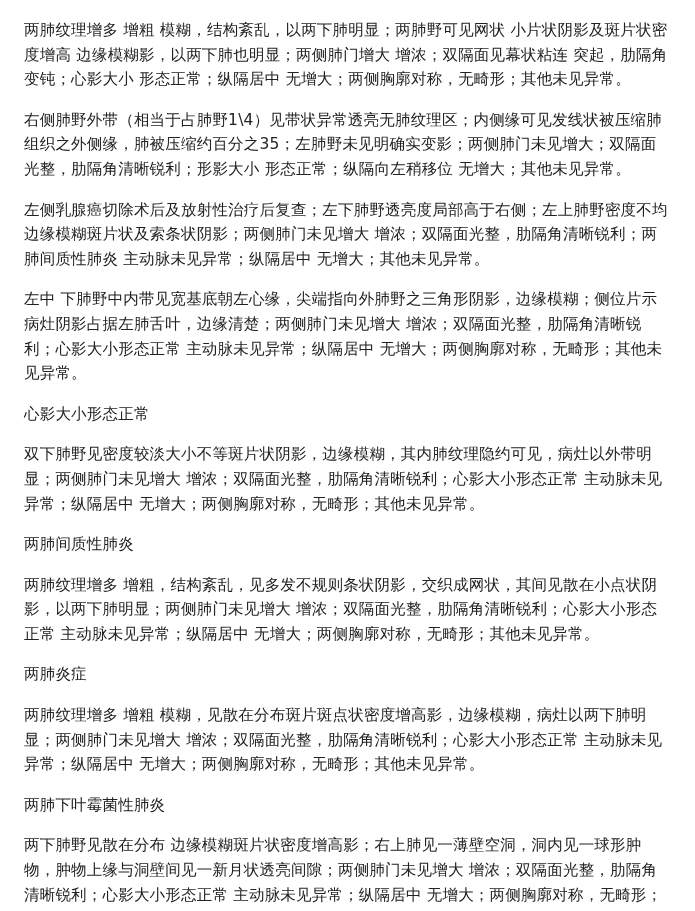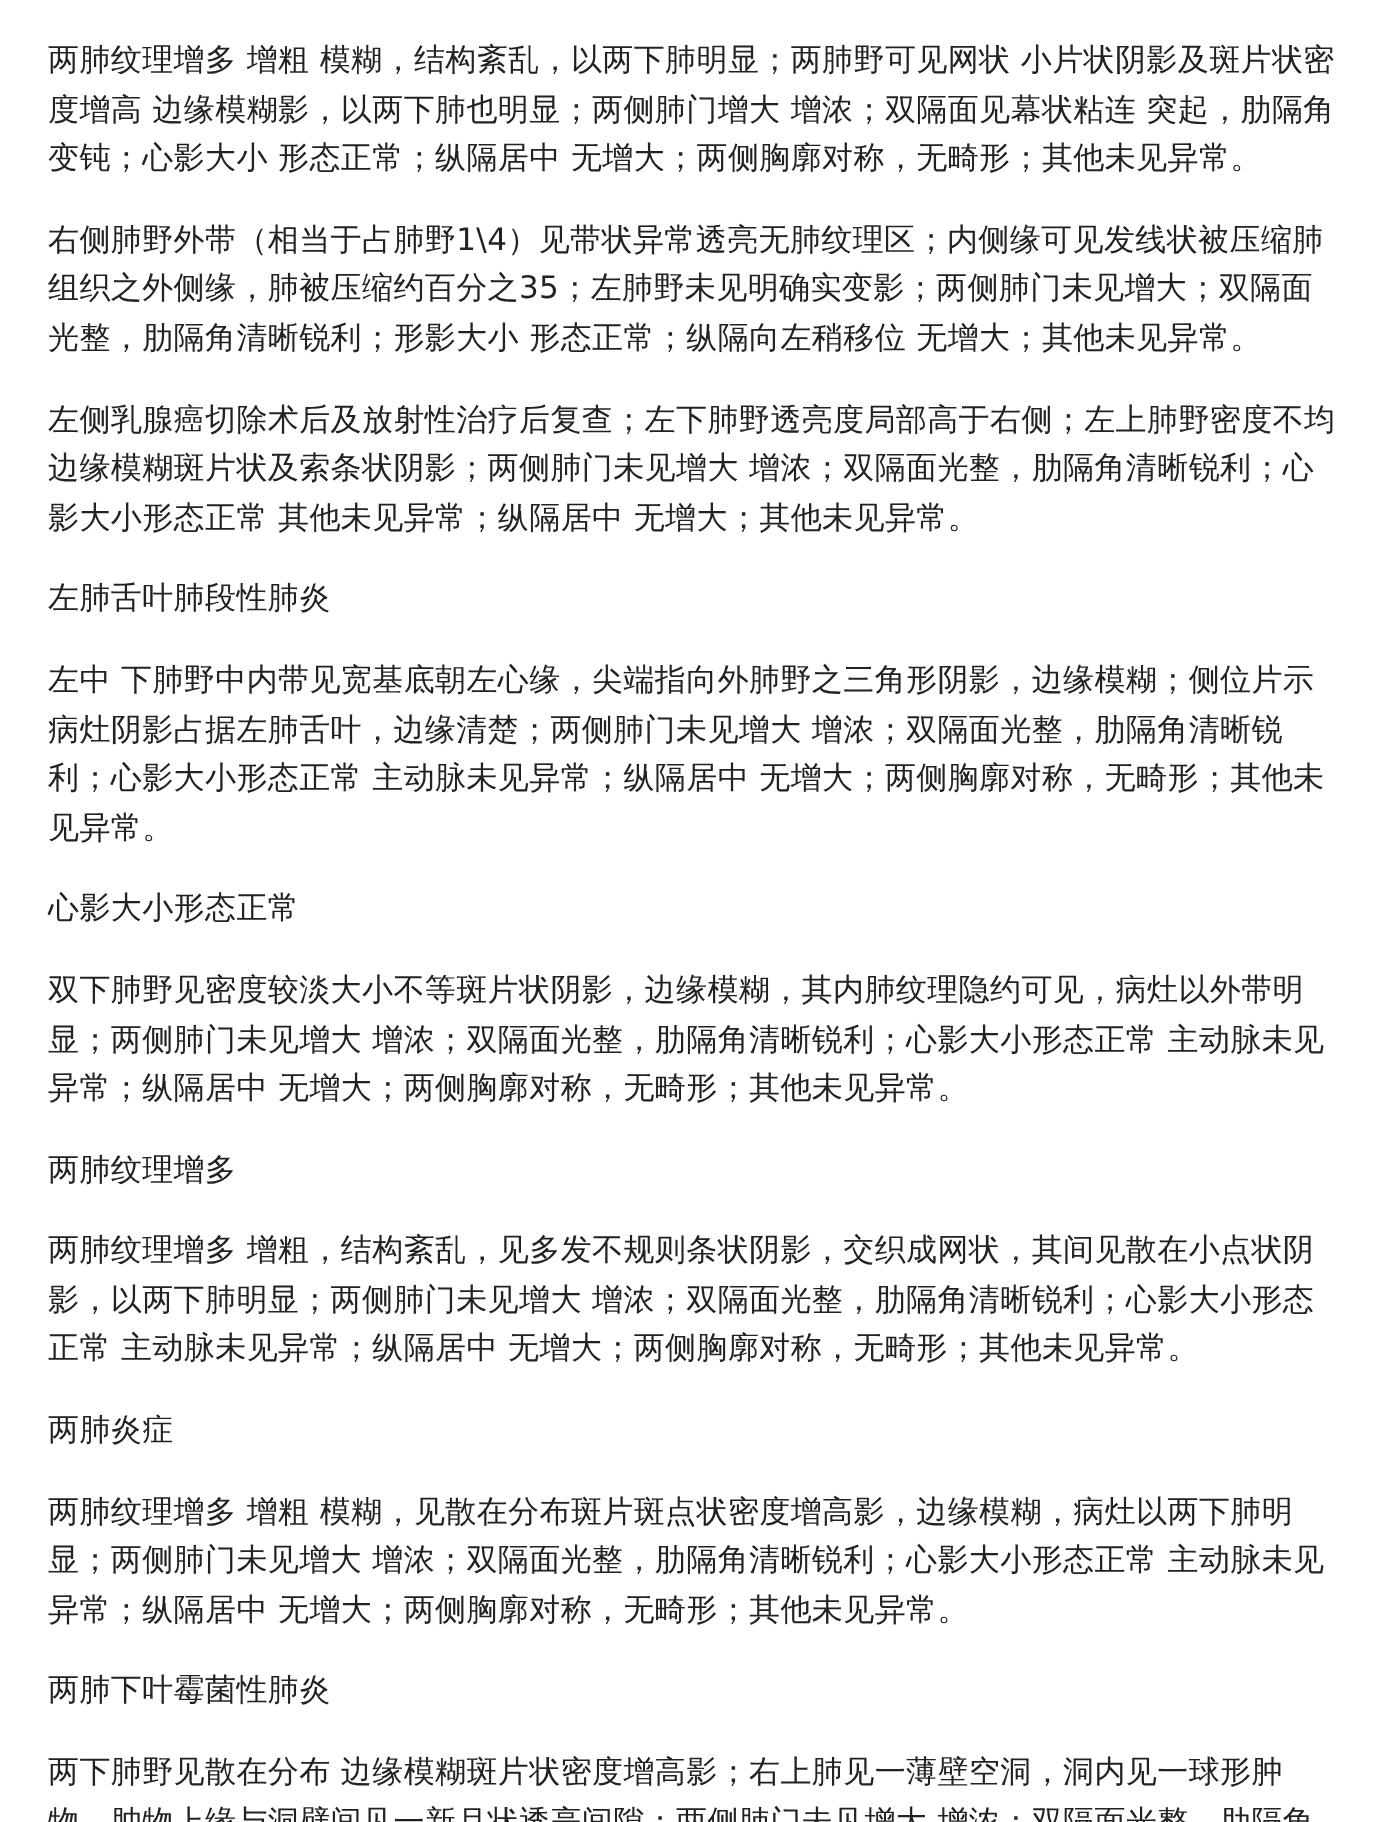--- a/index.html
+++ b/index.html
@@ -17,29 +17,28 @@
   .entry-title, .entry-body { margin: 16px; }
 </style>
 </head>
 <body>
 
 <div class="doc">
   <p class="entry-body">两肺纹理增多 增粗 模糊，结构紊乱，以两下肺明显；两肺野可见网状 小片状阴影及斑片状密度增高 边缘模糊影，以两下肺也明显；两侧肺门增大 增浓；双隔面见幕状粘连 突起，肋隔角变钝；心影大小 形态正常；纵隔居中 无增大；两侧胸廓对称，无畸形；其他未见异常。</p>
 
   <p class="entry-body">右侧肺野外带（相当于占肺野1\4）见带状异常透亮无肺纹理区；内侧缘可见发线状被压缩肺组织之外侧缘，肺被压缩约百分之35；左肺野未见明确实变影；两侧肺门未见增大；双隔面光整，肋隔角清晰锐利；形影大小 形态正常；纵隔向左稍移位 无增大；其他未见异常。</p>
 
-  <p class="entry-body">左侧乳腺癌切除术后及放射性治疗后复查；左下肺野透亮度局部高于右侧；左上肺野密度不均 边缘模糊斑片状及索条状阴影；两侧肺门未见增大 增浓；双隔面光整，肋隔角清晰锐利；心影大小形态正常 其他未见异常；纵隔居中 无增大；其他未见异常。</p>
+  <p class="entry-body">左侧乳腺癌切除术后及放射性治疗后复查；左下肺野透亮度局部高于右侧；左上肺野密度不均 边缘模糊斑片状及索条状阴影；两侧肺门未见增大 增浓；双隔面光整，肋隔角清晰锐利；两肺间质性肺炎 主动脉未见异常；纵隔居中 无增大；其他未见异常。</p>
 
-  <p class="entry-title">左肺舌叶肺段性肺炎</p>
   <p class="entry-body">左中 下肺野中内带见宽基底朝左心缘，尖端指向外肺野之三角形阴影，边缘模糊；侧位片示病灶阴影占据左肺舌叶，边缘清楚；两侧肺门未见增大 增浓；双隔面光整，肋隔角清晰锐利；心影大小形态正常 主动脉未见异常；纵隔居中 无增大；两侧胸廓对称，无畸形；其他未见异常。</p>
 
   <p class="entry-title">心影大小形态正常</p>
   <p class="entry-body">双下肺野见密度较淡大小不等斑片状阴影，边缘模糊，其内肺纹理隐约可见，病灶以外带明显；两侧肺门未见增大 增浓；双隔面光整，肋隔角清晰锐利；心影大小形态正常 主动脉未见异常；纵隔居中 无增大；两侧胸廓对称，无畸形；其他未见异常。</p>
 
-  <p class="entry-title">两肺纹理增多</p>
+  <p class="entry-title">两肺间质性肺炎</p>
   <p class="entry-body">两肺纹理增多 增粗，结构紊乱，见多发不规则条状阴影，交织成网状，其间见散在小点状阴影，以两下肺明显；两侧肺门未见增大 增浓；双隔面光整，肋隔角清晰锐利；心影大小形态正常 主动脉未见异常；纵隔居中 无增大；两侧胸廓对称，无畸形；其他未见异常。</p>
 
   <p class="entry-title">两肺炎症</p>
   <p class="entry-body">两肺纹理增多 增粗 模糊，见散在分布斑片斑点状密度增高影，边缘模糊，病灶以两下肺明显；两侧肺门未见增大 增浓；双隔面光整，肋隔角清晰锐利；心影大小形态正常 主动脉未见异常；纵隔居中 无增大；两侧胸廓对称，无畸形；其他未见异常。</p>
 
   <p class="entry-title">两肺下叶霉菌性肺炎</p>
   <p class="entry-body">两下肺野见散在分布 边缘模糊斑片状密度增高影；右上肺见一薄壁空洞，洞内见一球形肿物，肿物上缘与洞壁间见一新月状透亮间隙；两侧肺门未见增大 增浓；双隔面光整，肋隔角清晰锐利；心影大小形态正常 主动脉未见异常；纵隔居中 无增大；两侧胸廓对称，无畸形；其他未见异常。</p>
 
 </div>
 

